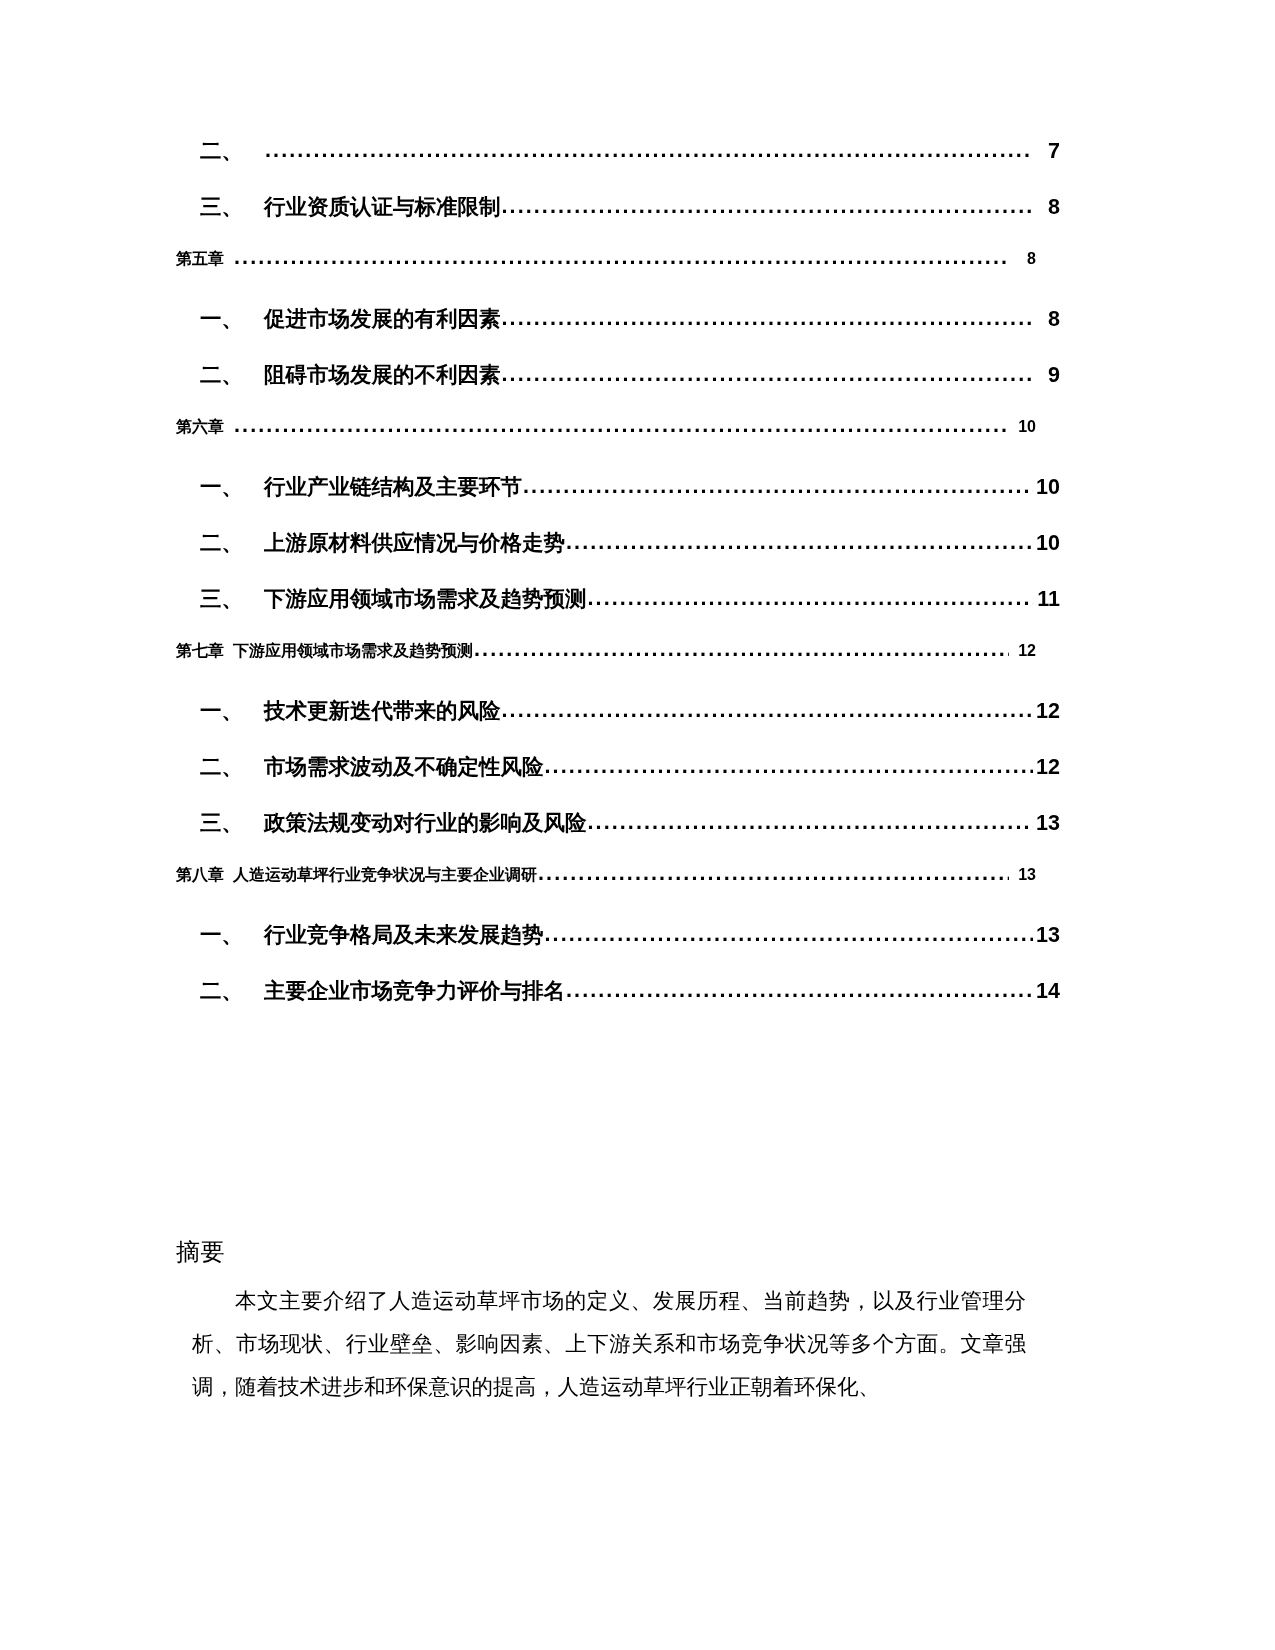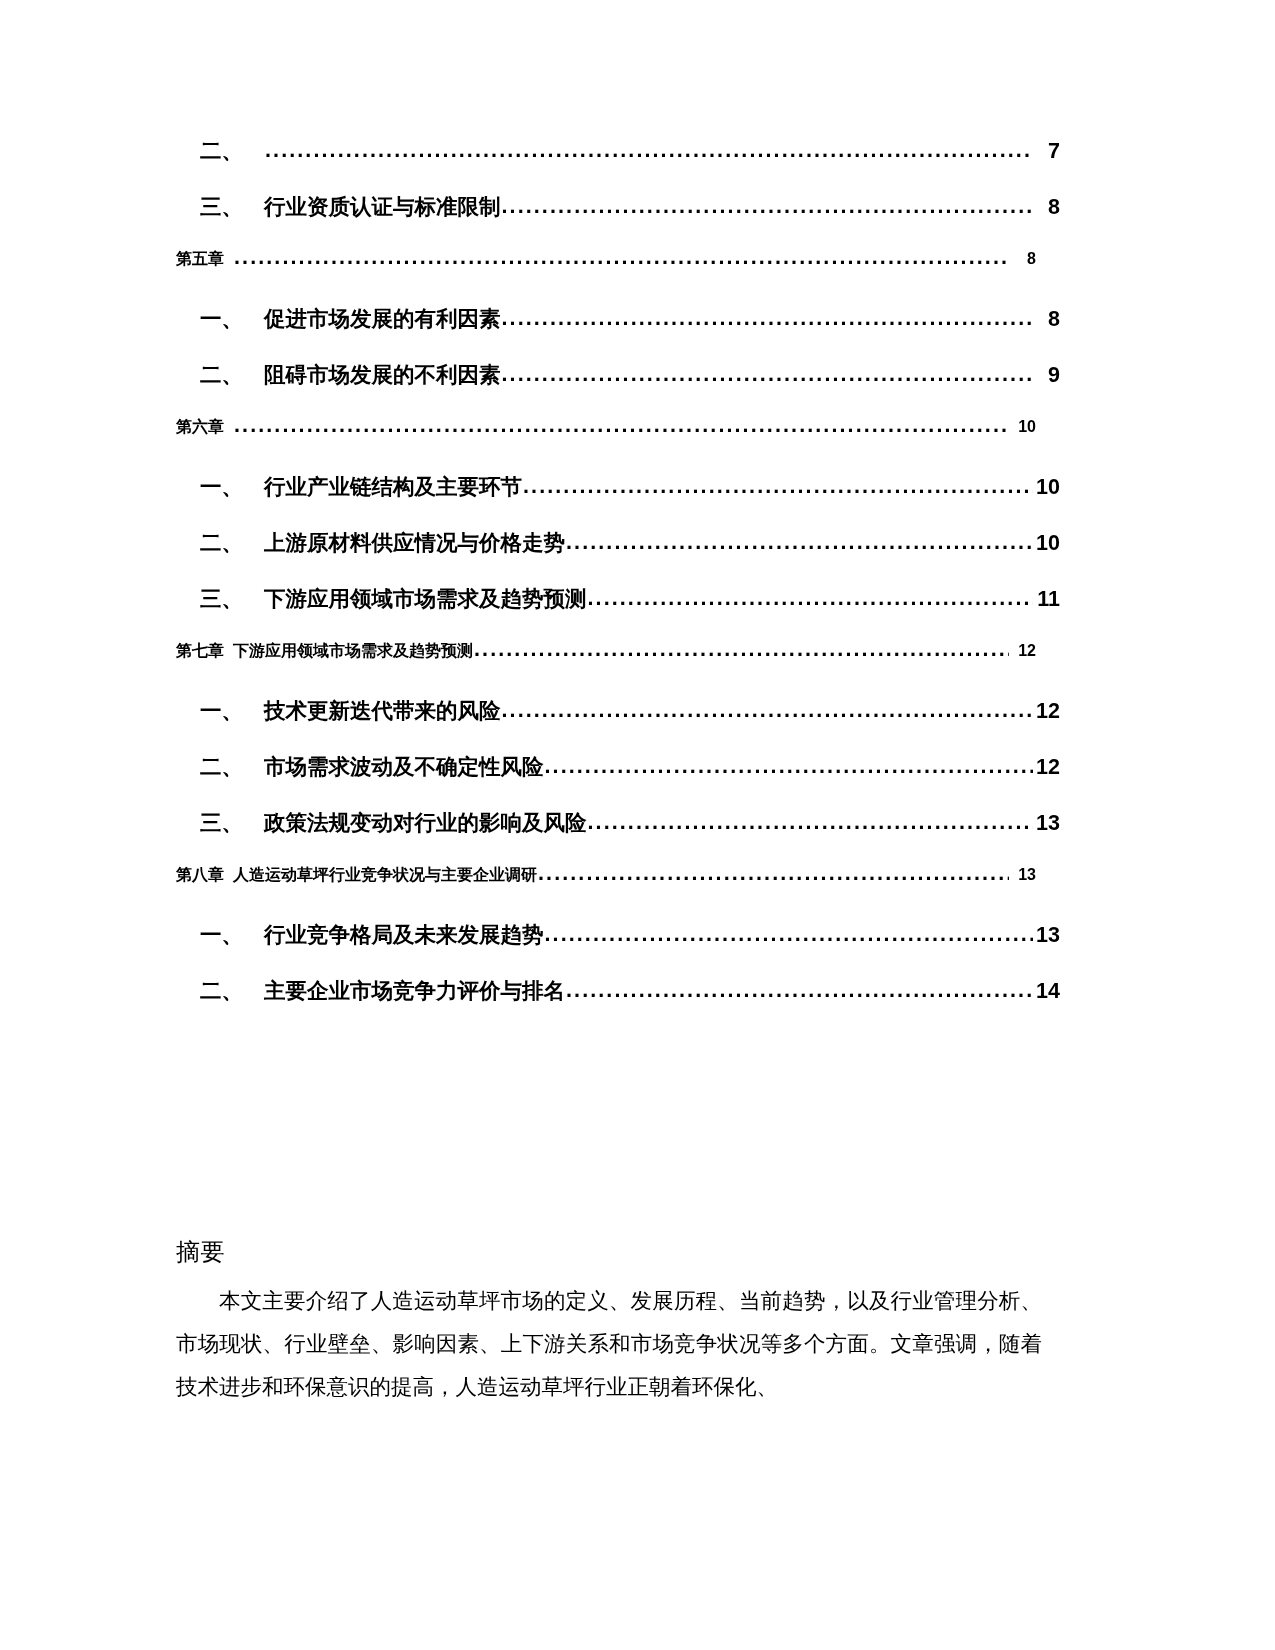--- a/index.html
+++ b/index.html
@@ -108,21 +108,21 @@
     font-size: 24px;
     font-weight: normal;
     line-height: 1.0;
     margin: 0 0 16px 0;
     letter-spacing: 0.5px;
   }
   .abstract-body {
     font-size: 21.5px;
     font-weight: normal;
     line-height: 43px;
-    margin: 0;
+    margin: 16px;
     text-align: justify;
     text-justify: inter-ideograph;
     text-indent: 2em;
     letter-spacing: 0px;
     word-break: break-all;
   }
 </style>
 </head>
 <body>
 

